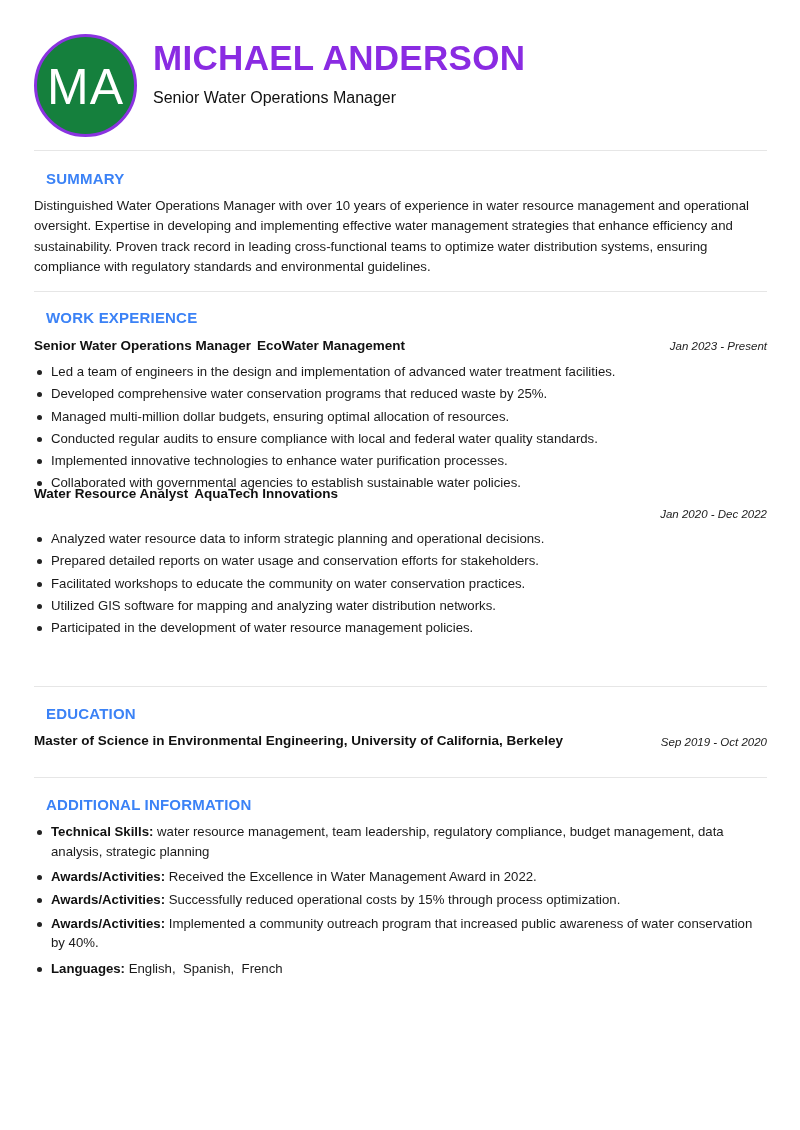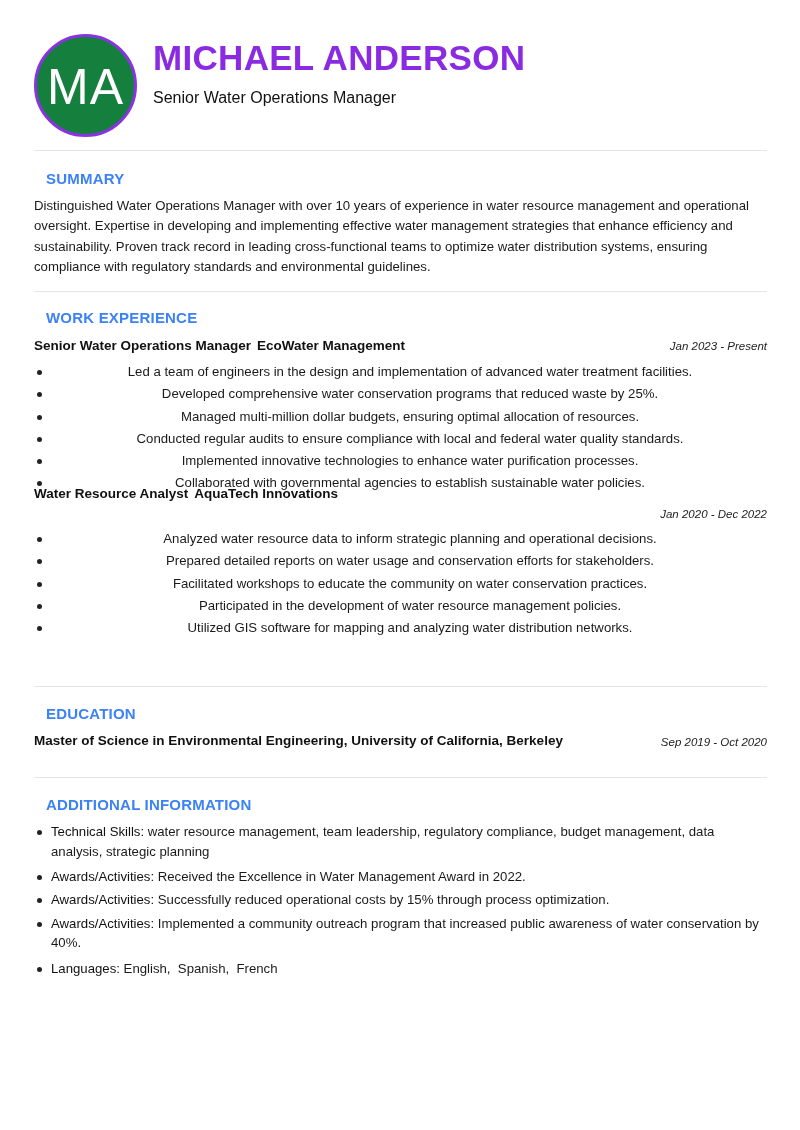--- a/index.html
+++ b/index.html
@@ -19,30 +19,30 @@
   .divider { position: absolute; left: 34px; width: 733px; height: 1px; background: #e6e6e6; }
 
   .section-title { position: absolute; left: 46px; font-size: 15px; font-weight: 700; color: #3b82f6; letter-spacing: 0.2px; white-space: nowrap; }
 
   .summary { position: absolute; left: 34px; top: 196px; width: 735px; font-size: 13.2px; line-height: 20.3px; color: #1a1a1a; }
 
   .job-title { position: absolute; left: 34px; font-size: 13.5px; font-weight: 700; color: #111; white-space: nowrap; }
   .job-title .company { margin-left: 6px; }
   .date { position: absolute; right: 33px; font-size: 11.5px; font-style: italic; color: #222; white-space: nowrap; }
 
-  ul.bullets { position: absolute; left: 34px; width: 735px; list-style: none; text-align: center; }
+  ul.bullets { position: absolute; left: 34px; width: 735px; list-style: none; }
   ul.bullets li { position: relative; padding-left: 17px; font-size: 13.2px; color: #1a1a1a; height: 22.3px; line-height: 20px; white-space: nowrap; }
   ul.bullets li::before { content: ""; position: absolute; left: 3px; top: 8px; width: 5px; height: 5px; border-radius: 50%; background: #222; }
 
   .edu { position: absolute; left: 34px; top: 733px; font-size: 13.5px; font-weight: 700; color: #111; white-space: nowrap; }
 
   ul.info { position: absolute; left: 34px; top: 822px; width: 735px; list-style: none; }
   ul.info li { position: relative; padding-left: 17px; font-size: 13.2px; color: #1a1a1a; line-height: 19.5px; margin-bottom: 3.8px; }
   ul.info li::before { content: ""; position: absolute; left: 3px; top: 8px; width: 5px; height: 5px; border-radius: 50%; background: #222; }
-  ul.info li b { font-weight: 400; color: #111; }
+  ul.info li b { font-weight: 700; color: #111; }
   ul.info li.spaced { margin-bottom: 6px; }
 </style>
 </head>
 <body>
 
 <div class="header">
   <div class="avatar">
     <span>MA</span>
   </div>
   <div class="name">MICHAEL ANDERSON</div>
@@ -72,22 +72,22 @@
 </ul>
 
 <div class="job-title" style="top:486px;">
   <span>Water Resource Analyst</span><span class="company">AquaTech Innovations</span>
 </div>
 <div class="date" style="top:508px;">Jan 2020 - Dec 2022</div>
 <ul class="bullets" style="top:529px;">
   <li>Analyzed water resource data to inform strategic planning and operational decisions.</li>
   <li>Prepared detailed reports on water usage and conservation efforts for stakeholders.</li>
   <li>Facilitated workshops to educate the community on water conservation practices.</li>
+  <li>Utilized GIS software for mapping and analyzing water distribution networks.</li>
   <li>Participated in the development of water resource management policies.</li>
-  <li>Utilized GIS software for mapping and analyzing water distribution networks.</li>
 </ul>
 
 <div class="divider" style="top:686px;"></div>
 
 <div class="section-title" style="top:705px;">EDUCATION</div>
 <div class="edu">Master of Science in Environmental Engineering, University of California, Berkeley</div>
 <div class="date" style="top:736px;">Sep 2019 - Oct 2020</div>
 
 <div class="divider" style="top:777px;"></div>
 

